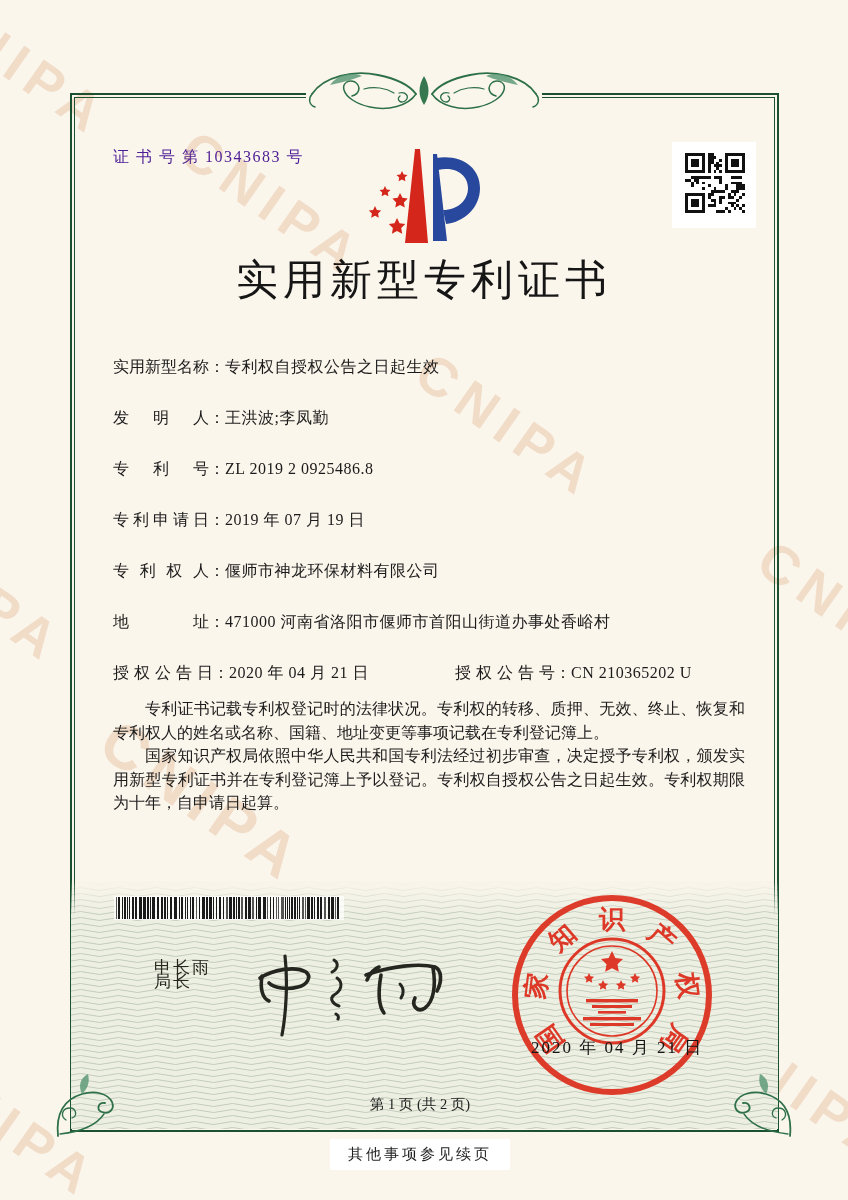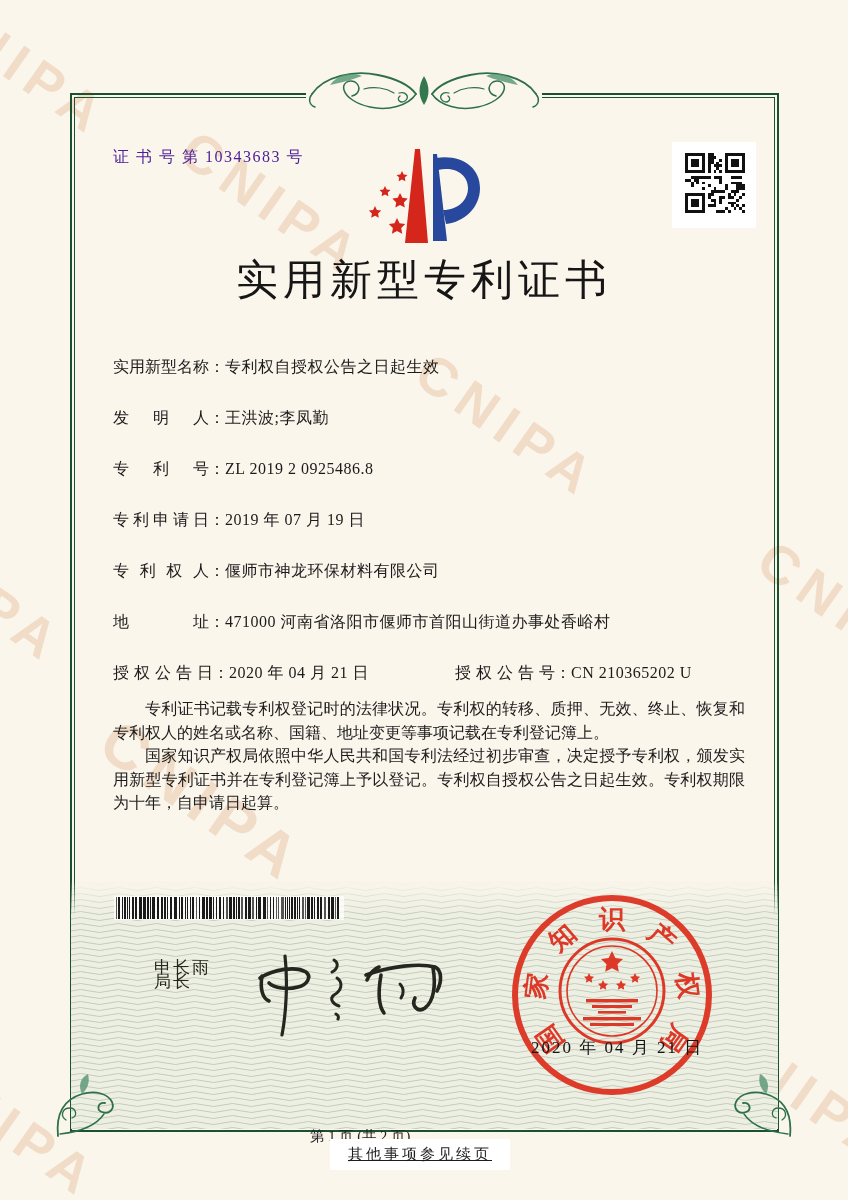--- a/index.html
+++ b/index.html
@@ -35,23 +35,23 @@
 
   .director{left:116px;font-family:"Liberation Sans","DejaVu Sans",sans-serif;
             font-size:17px;color:#26261f;letter-spacing:2px;margin-left:38px;}
 
   .seal{left:512px;top:895px;width:200px;height:200px;border:6px solid #dd2f1e;
         border-radius:50%;box-sizing:border-box;opacity:.93;}
   .seal-char{position:absolute;left:50%;top:50%;font-family:"Liberation Sans","DejaVu Sans",sans-serif;
              font-weight:bold;font-size:26px;color:#dd2c1b;}
   .seal-date{left:531px;top:1036px;font-size:17px;letter-spacing:2px;color:#141414;z-index:5;}
 
-  .page-info{left:310px;top:1095px;width:220px;text-align:left;font-size:14.5px;color:#222;margin-top:32px;}
+  .page-info{left:310px;top:1095px;width:220px;text-align:center;font-size:14.5px;color:#222;}
   .footer-note{left:330px;top:1139px;background:#ffffff;padding:6px 18px;font-size:15px;
-               letter-spacing:3px;color:#1d1d1d;text-decoration:underline;}
+               letter-spacing:3px;color:#1d1d1d;}
 
   .qr-bg{left:672px;top:142px;width:84px;height:86px;background:#fff;}
 </style>
 </head>
 <body>
 
 <div class="page">
 
   <span class="wm" style="left:-50px;top:-22px">CNIPA</span>
   <span class="wm" style="left:205px;top:118px">CNIPA</span>

